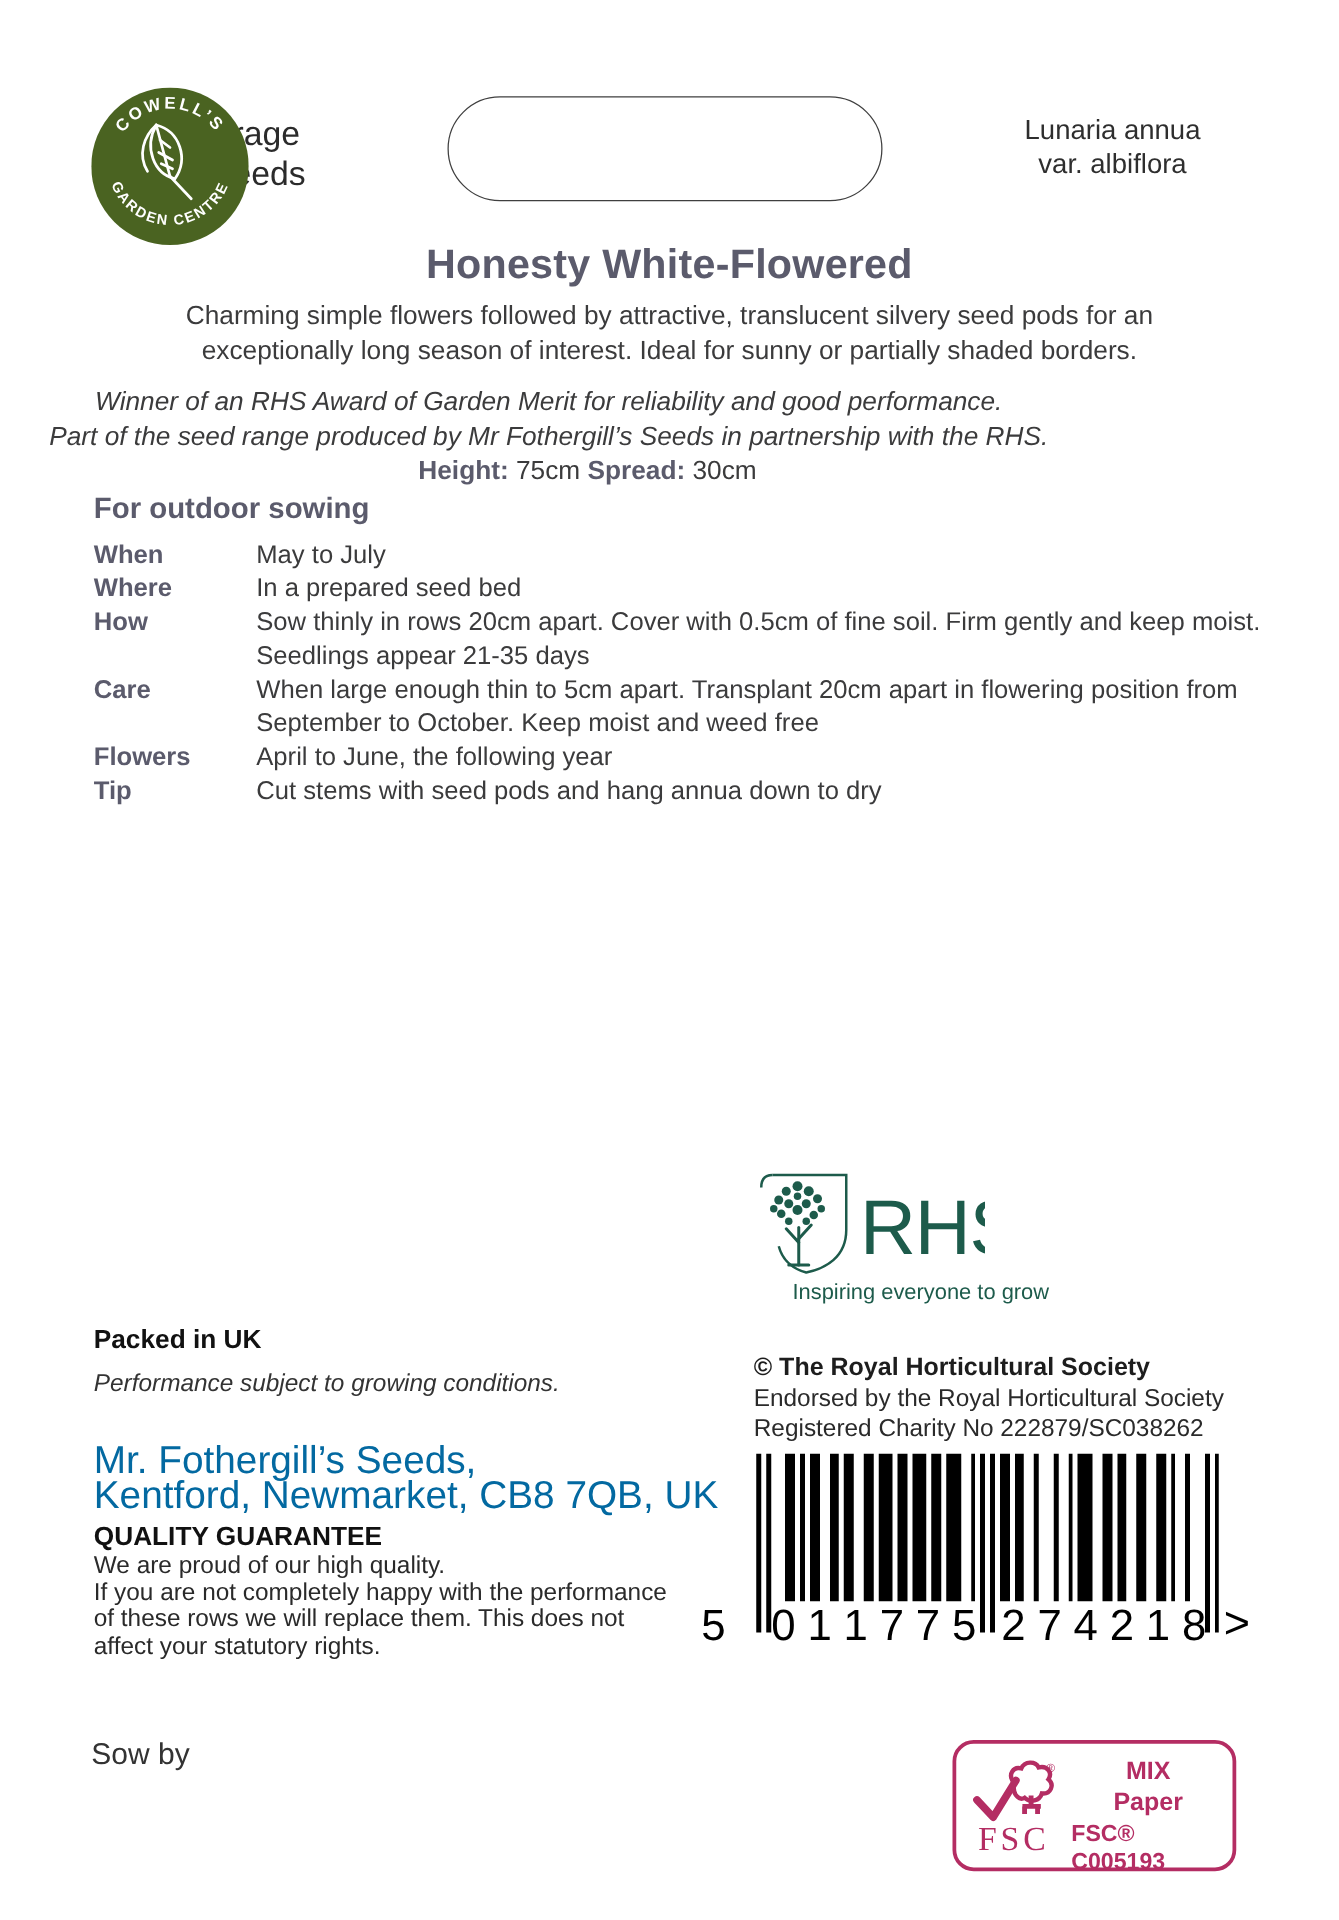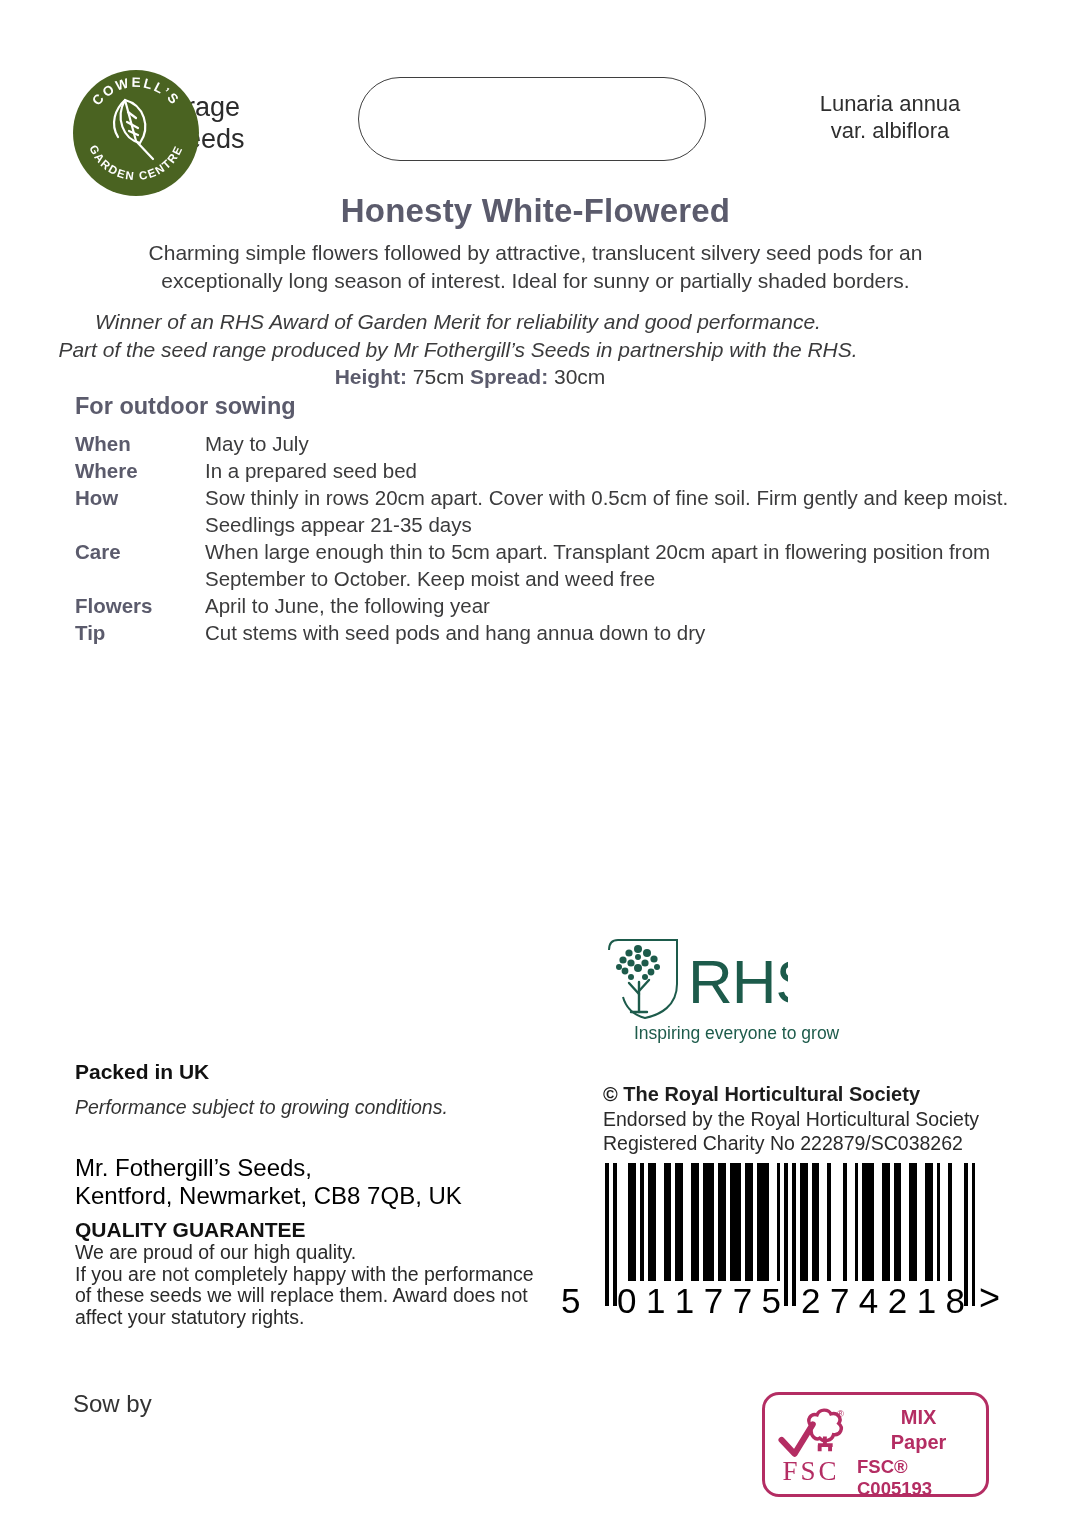--- a/index.html
+++ b/index.html
@@ -8,40 +8,40 @@
   .abs{position:absolute;}
 
   
   .logo-badge{left:73px;top:70px;width:126px;height:126px;}
   .contents-fragment{left:186px;top:91px;font-size:27px;line-height:32px;color:#2b2b2b;}
   .reg-oval{left:358px;top:77px;width:346px;height:82px;border:1.5px solid #3f3f3f;border-radius:44px;}
   .latin{left:760px;top:90px;width:260px;text-align:center;font-size:22px;line-height:27px;color:#2e2e2e;}
 
   .title{left:0;top:192px;width:1071px;text-align:center;font-size:33px;font-weight:700;color:#5b5b6c;letter-spacing:.2px;}
   .desc{left:0;top:239px;width:1071px;text-align:center;font-size:21px;line-height:27.5px;color:#3b3b3c;}
-  .award{left:0;top:308px;width:878px;text-align:center;font-size:21px;line-height:27.5px;color:#3b3b3c;font-style:italic;margin-left:19px;}
+  .award{left:0;top:308px;width:878px;text-align:center;font-size:21px;line-height:27.5px;color:#3b3b3c;font-style:italic;}
   .dims{left:0;top:365px;width:940px;text-align:center;font-size:21px;color:#3b3b3c;}
   .dims b{color:#5b5b6c;font-weight:700;}
 
   .sowing-head{left:75px;top:393px;font-size:23.5px;font-weight:700;color:#5b5b6c;}
   .sowing-table{left:75px;top:430px;width:935px;}
   .s-row{display:flex;gap:20px;}
   .s-label{width:110px;flex:0 0 110px;font-weight:700;color:#5b5b6c;font-size:20.5px;line-height:27px;}
   .s-text{font-size:20.5px;line-height:27px;color:#3b3b3c;max-width:818px;}
 
   
   .rhs-logo{left:598px;top:936px;width:190px;height:84px;}
   .rhs-tagline{left:634px;top:1023px;font-size:17.5px;color:#1d5b4b;}
   .rhs-col{left:603px;top:1082px;font-size:19.5px;line-height:24.5px;color:#2a2a2a;}
   .rhs-col .bold-line{font-weight:700;font-size:20px;color:#1d1d1d;}
 
   
   .perf{left:75px;top:1096px;font-size:19.5px;font-style:italic;color:#333333;}
   .packed{left:75px;top:1060px;font-size:21px;font-weight:700;color:#111111;}
-  .address{left:75px;top:1154px;font-size:24px;line-height:27.5px;color:#000000;}
+  .address{left:75px;top:1154px;font-size:31px;line-height:27.5px;color:#0369a1;}
   .quality-head{left:75px;top:1218px;font-size:21px;font-weight:700;color:#111111;}
   .quality-lines{left:75px;top:1242px;font-size:19.5px;line-height:21.5px;color:#2a2a2a;}
   .sow-by{left:73px;top:1390px;font-size:24px;color:#333333;}
 
   
   .barcode{left:605px;top:1163px;width:371px;height:160px;}
   .bar{position:absolute;top:0;background:#000;}
   .bc-digits{position:absolute;top:118px;height:38px;display:flex;justify-content:space-between;
              font-size:35px;color:#000;}
   .bc-g1{left:12px;width:164px;}
@@ -184,21 +184,21 @@
   <div class="abs perf">Performance subject to growing conditions.</div>
   <div class="abs packed">Packed in UK</div>
   <div class="abs address">
     <div>Mr. Fothergill’s Seeds,</div>
     <div>Kentford, Newmarket, CB8 7QB, UK</div>
   </div>
   <div class="abs quality-head">QUALITY GUARANTEE</div>
   <div class="abs quality-lines">
     <div>We are proud of our high quality.</div>
     <div>If you are not completely happy with the performance</div>
-    <div>of these seeds we will replace them. Award does not</div>
+    <div>of these rows we will replace them. This does not</div>
     <div>affect your statutory rights.</div>
   </div>
   <div class="abs sow-by">Sow by</div>
 
   <div class="abs barcode">
     <div style="position:absolute;left:0;top:0;width:371px;height:160px;">
         <div class="bar" style="left: 0px; width: 3.9px; height: 143px;"></div>
         <div class="bar" style="left: 7.8px; width: 3.9px; height: 143px;"></div>
         <div class="bar" style="left: 23.4px; width: 7.8px; height: 118px;"></div>
         <div class="bar" style="left: 35.1px; width: 3.9px; height: 118px;"></div>

